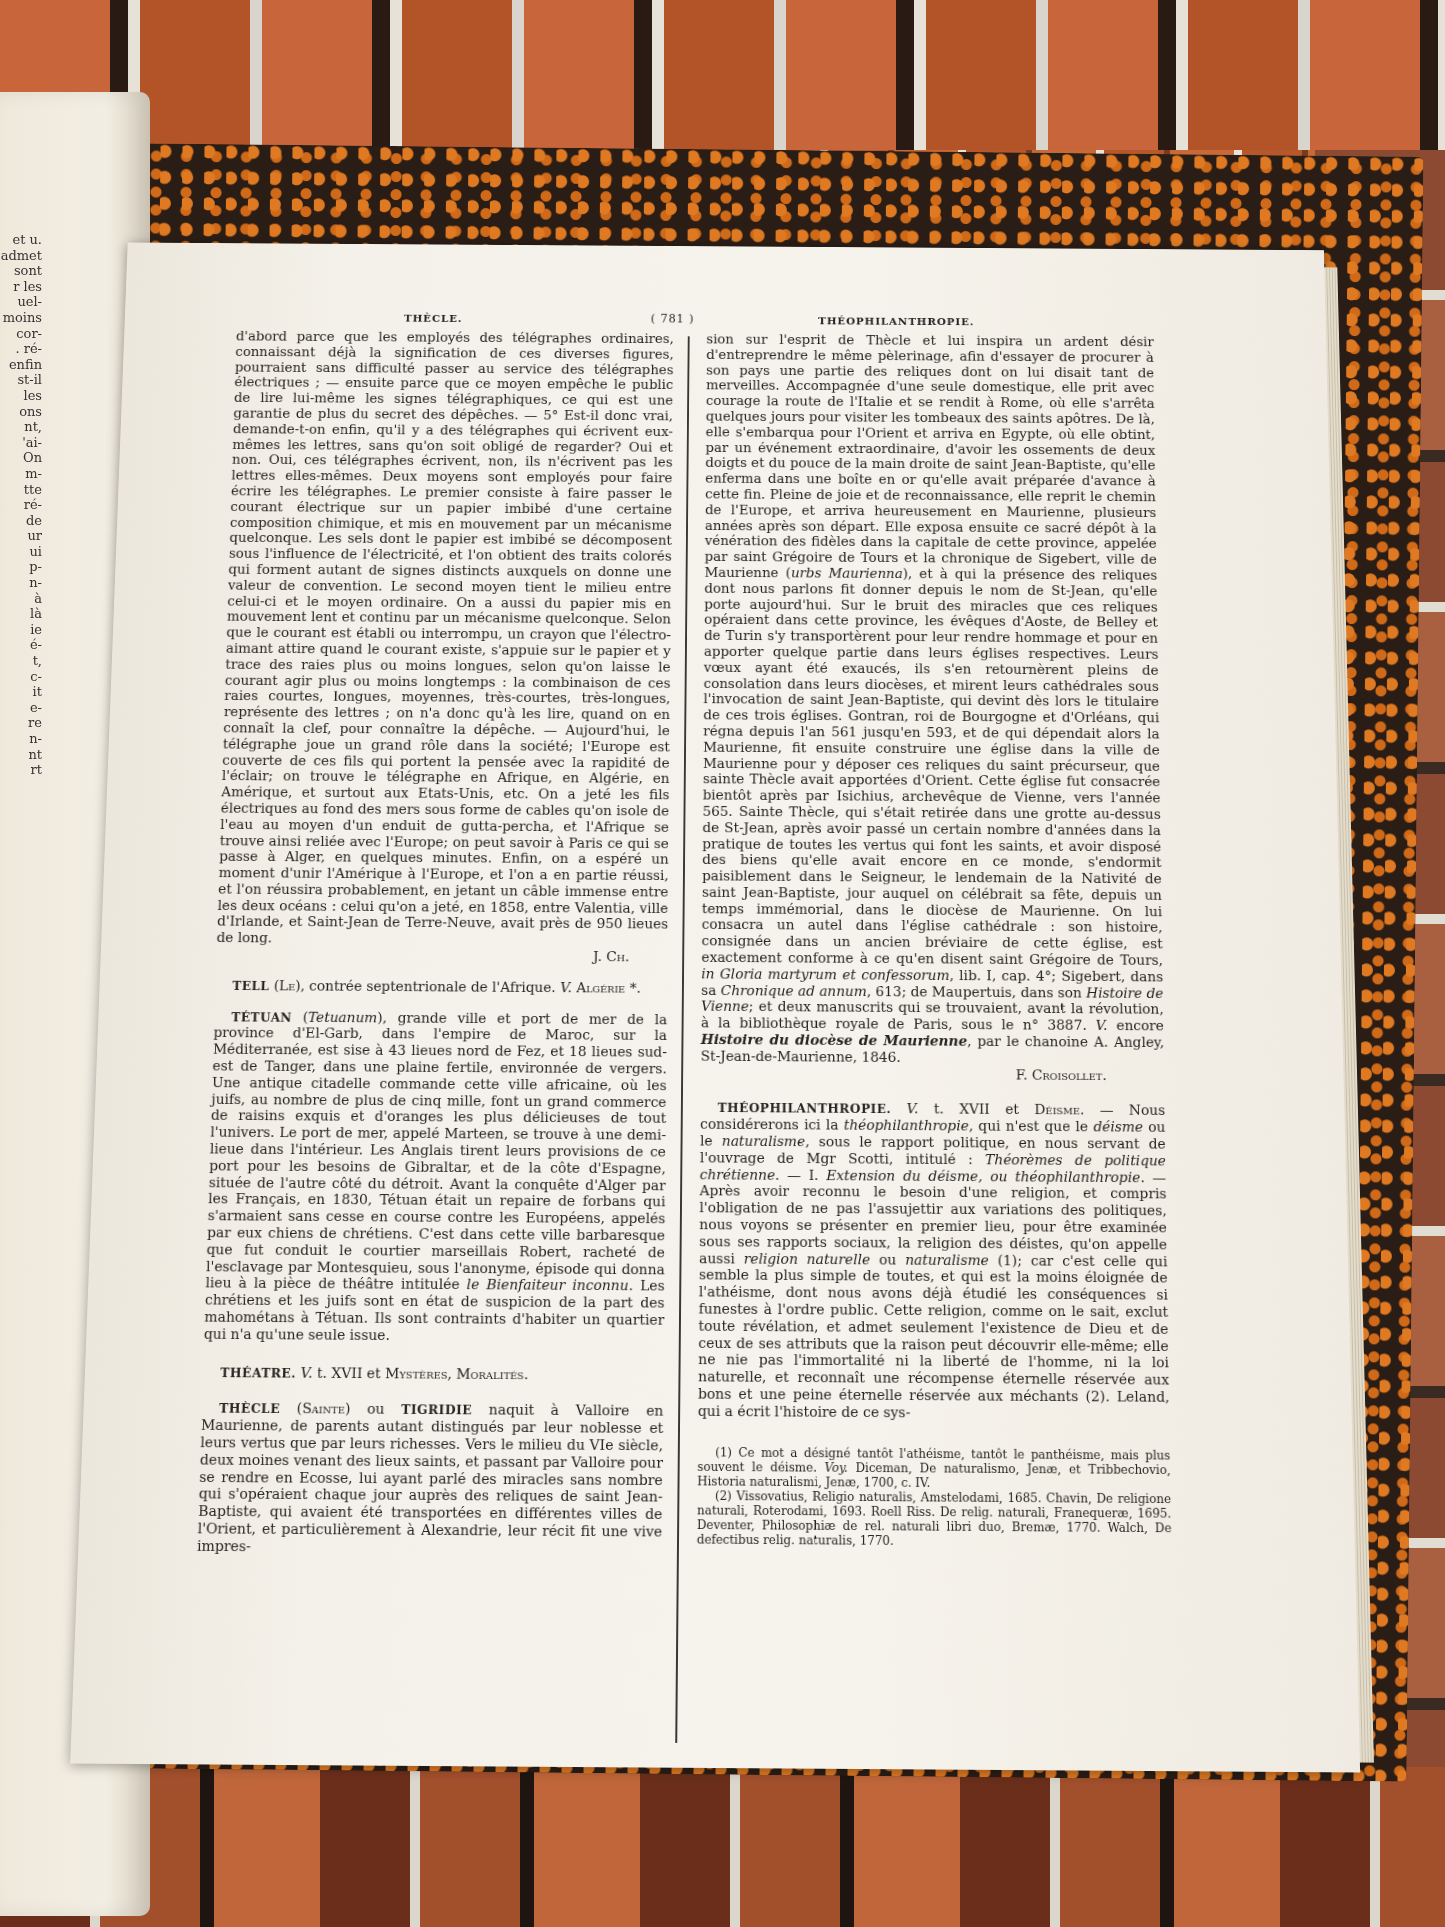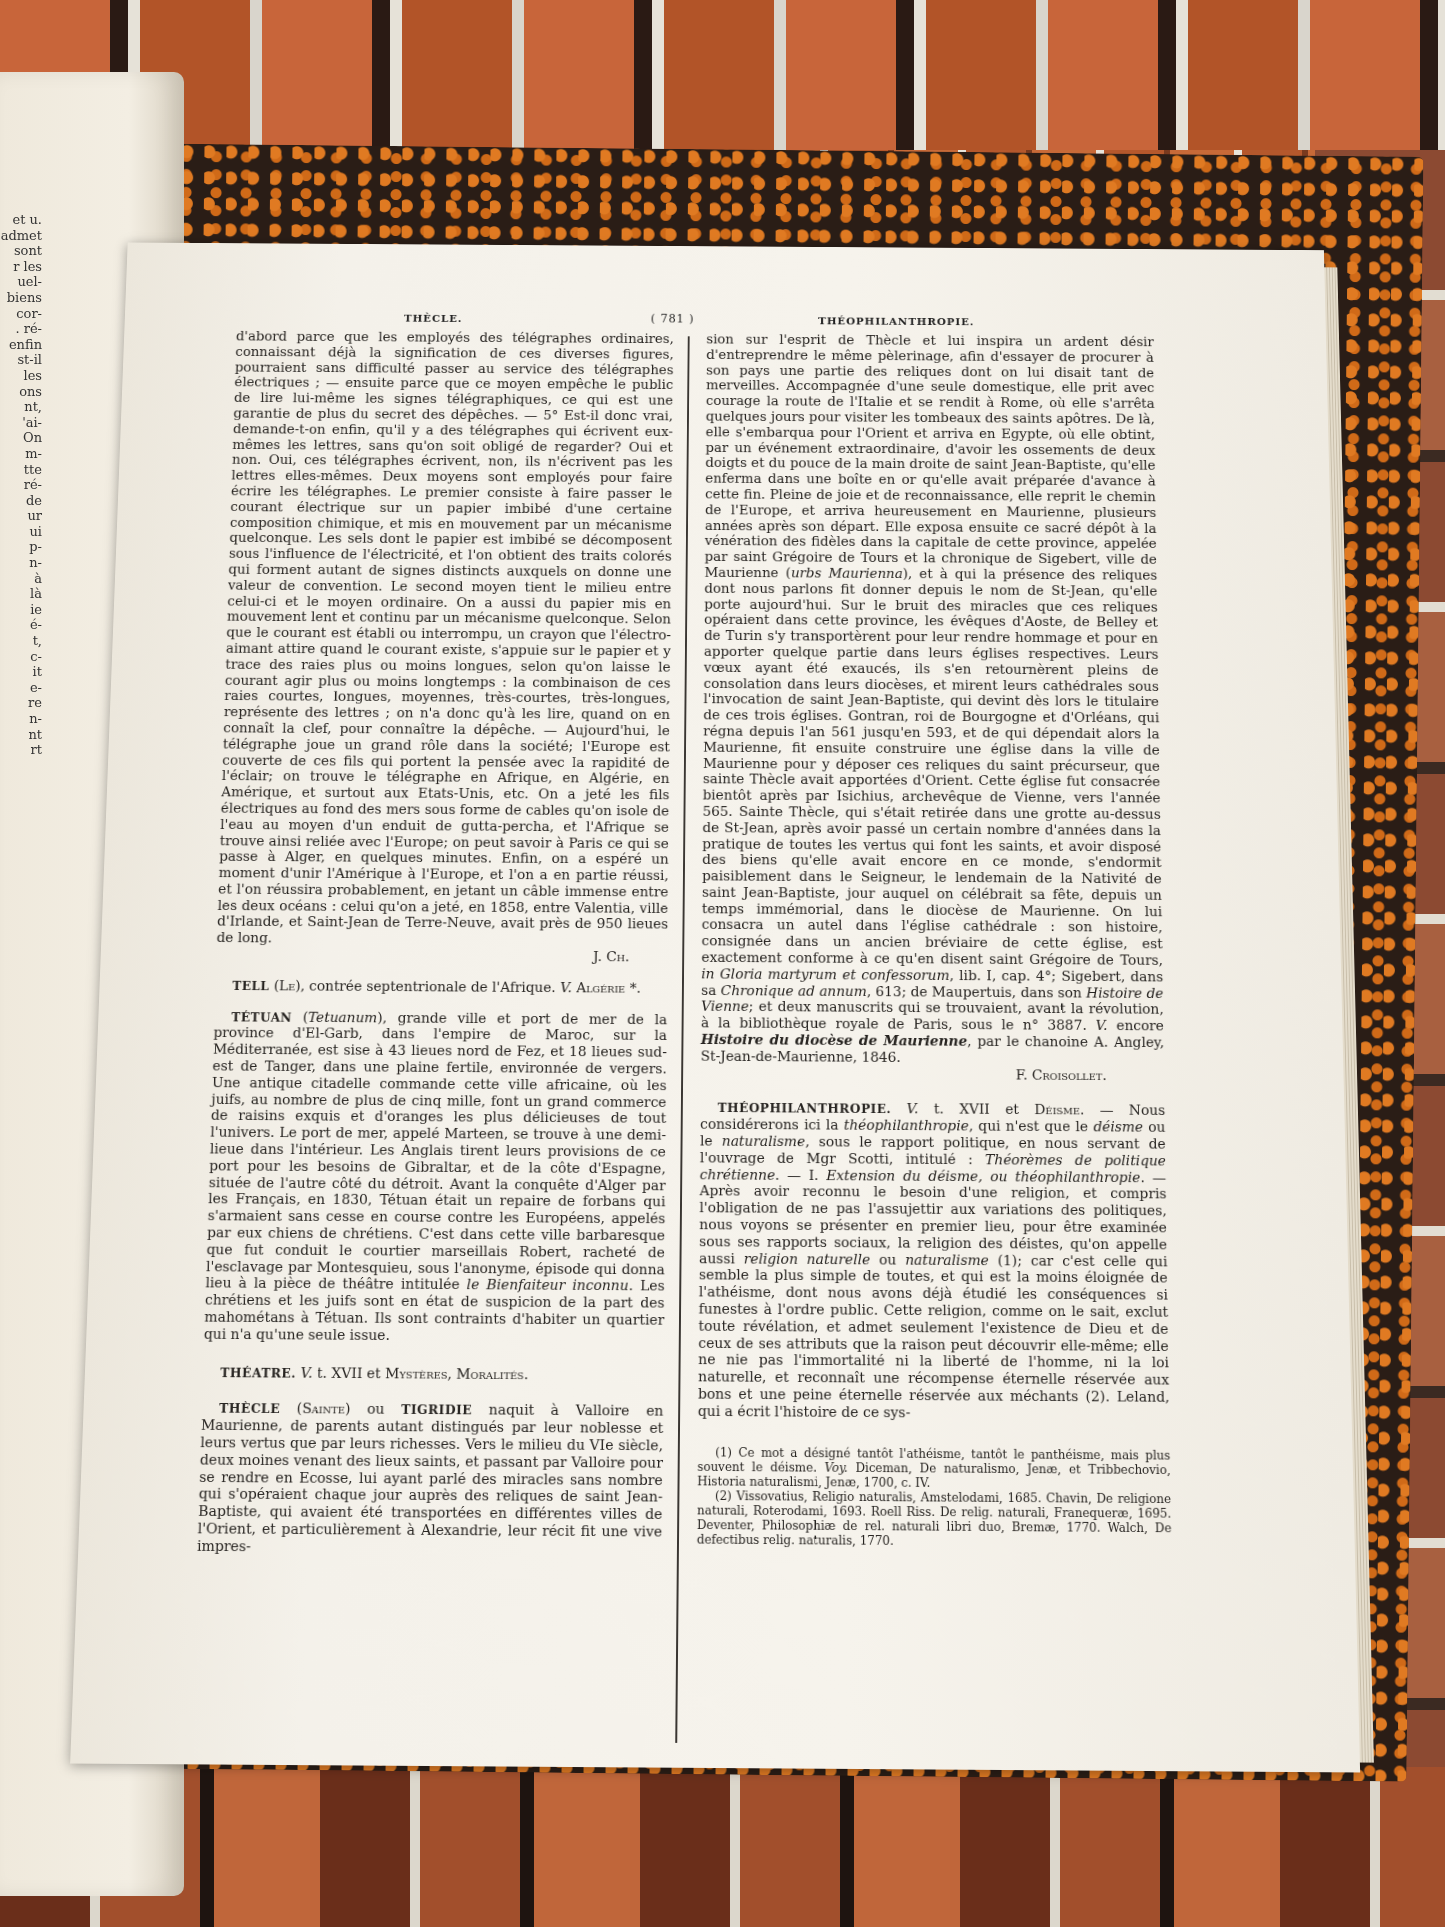--- a/index.html
+++ b/index.html
@@ -34,26 +34,25 @@
     background:
       radial-gradient(circle at 20% 30%, #e07a22 0 6px, transparent 7px),
       radial-gradient(circle at 60% 70%, #d06a18 0 5px, transparent 6px),
       #2a1d16;
     background-size: 22px 26px, 30px 18px, auto;
     transform: rotate(0.6deg);
     border-radius:6px;
   }
   
   .left-page {
-    position:absolute; left:0; top:72px; width:150px; height:1824px;
+    position:absolute; left:0; top:92px; width:150px; height:1824px;
     background:linear-gradient(90deg,#efe9dc 0%,#f3eee3 70%,#d8d0c0 100%);
     border-radius:0 10px 10px 0;
     box-shadow: inset -12px 0 20px rgba(0,0,0,.08);
     overflow:hidden;
-    padding-left:34px;
   }
   .left-page .frag {
     position:absolute; left:0; top:140px; width:42px;
     font-size:13px; line-height:15.6px; color:#333; text-align:right;
   }
   .left-page .frag div { white-space:nowrap; }
   
   .page {
     position:absolute; left:70px; top:118px; width:1290px; height:1650px;
     background:linear-gradient(90deg,#ece7dc 0%,#f4f1ea 18%,#f6f3ec 60%,#efebe2 100%);
@@ -105,21 +104,21 @@
 
 <div class="cover"></div>
 
 <div class="left-page">
   <div class="frag" id="left-frags">
       <div>et u.</div>
       <div>admet</div>
       <div>sont</div>
       <div>r les</div>
       <div>uel-</div>
-      <div>biens</div>
+      <div>moins</div>
       <div>cor-</div>
       <div>. ré-</div>
       <div>enfin</div>
       <div>st-il</div>
       <div>les</div>
       <div>ons</div>
       <div>nt,</div>
       <div>'ai-</div>
       <div>On</div>
       <div>m-</div>

